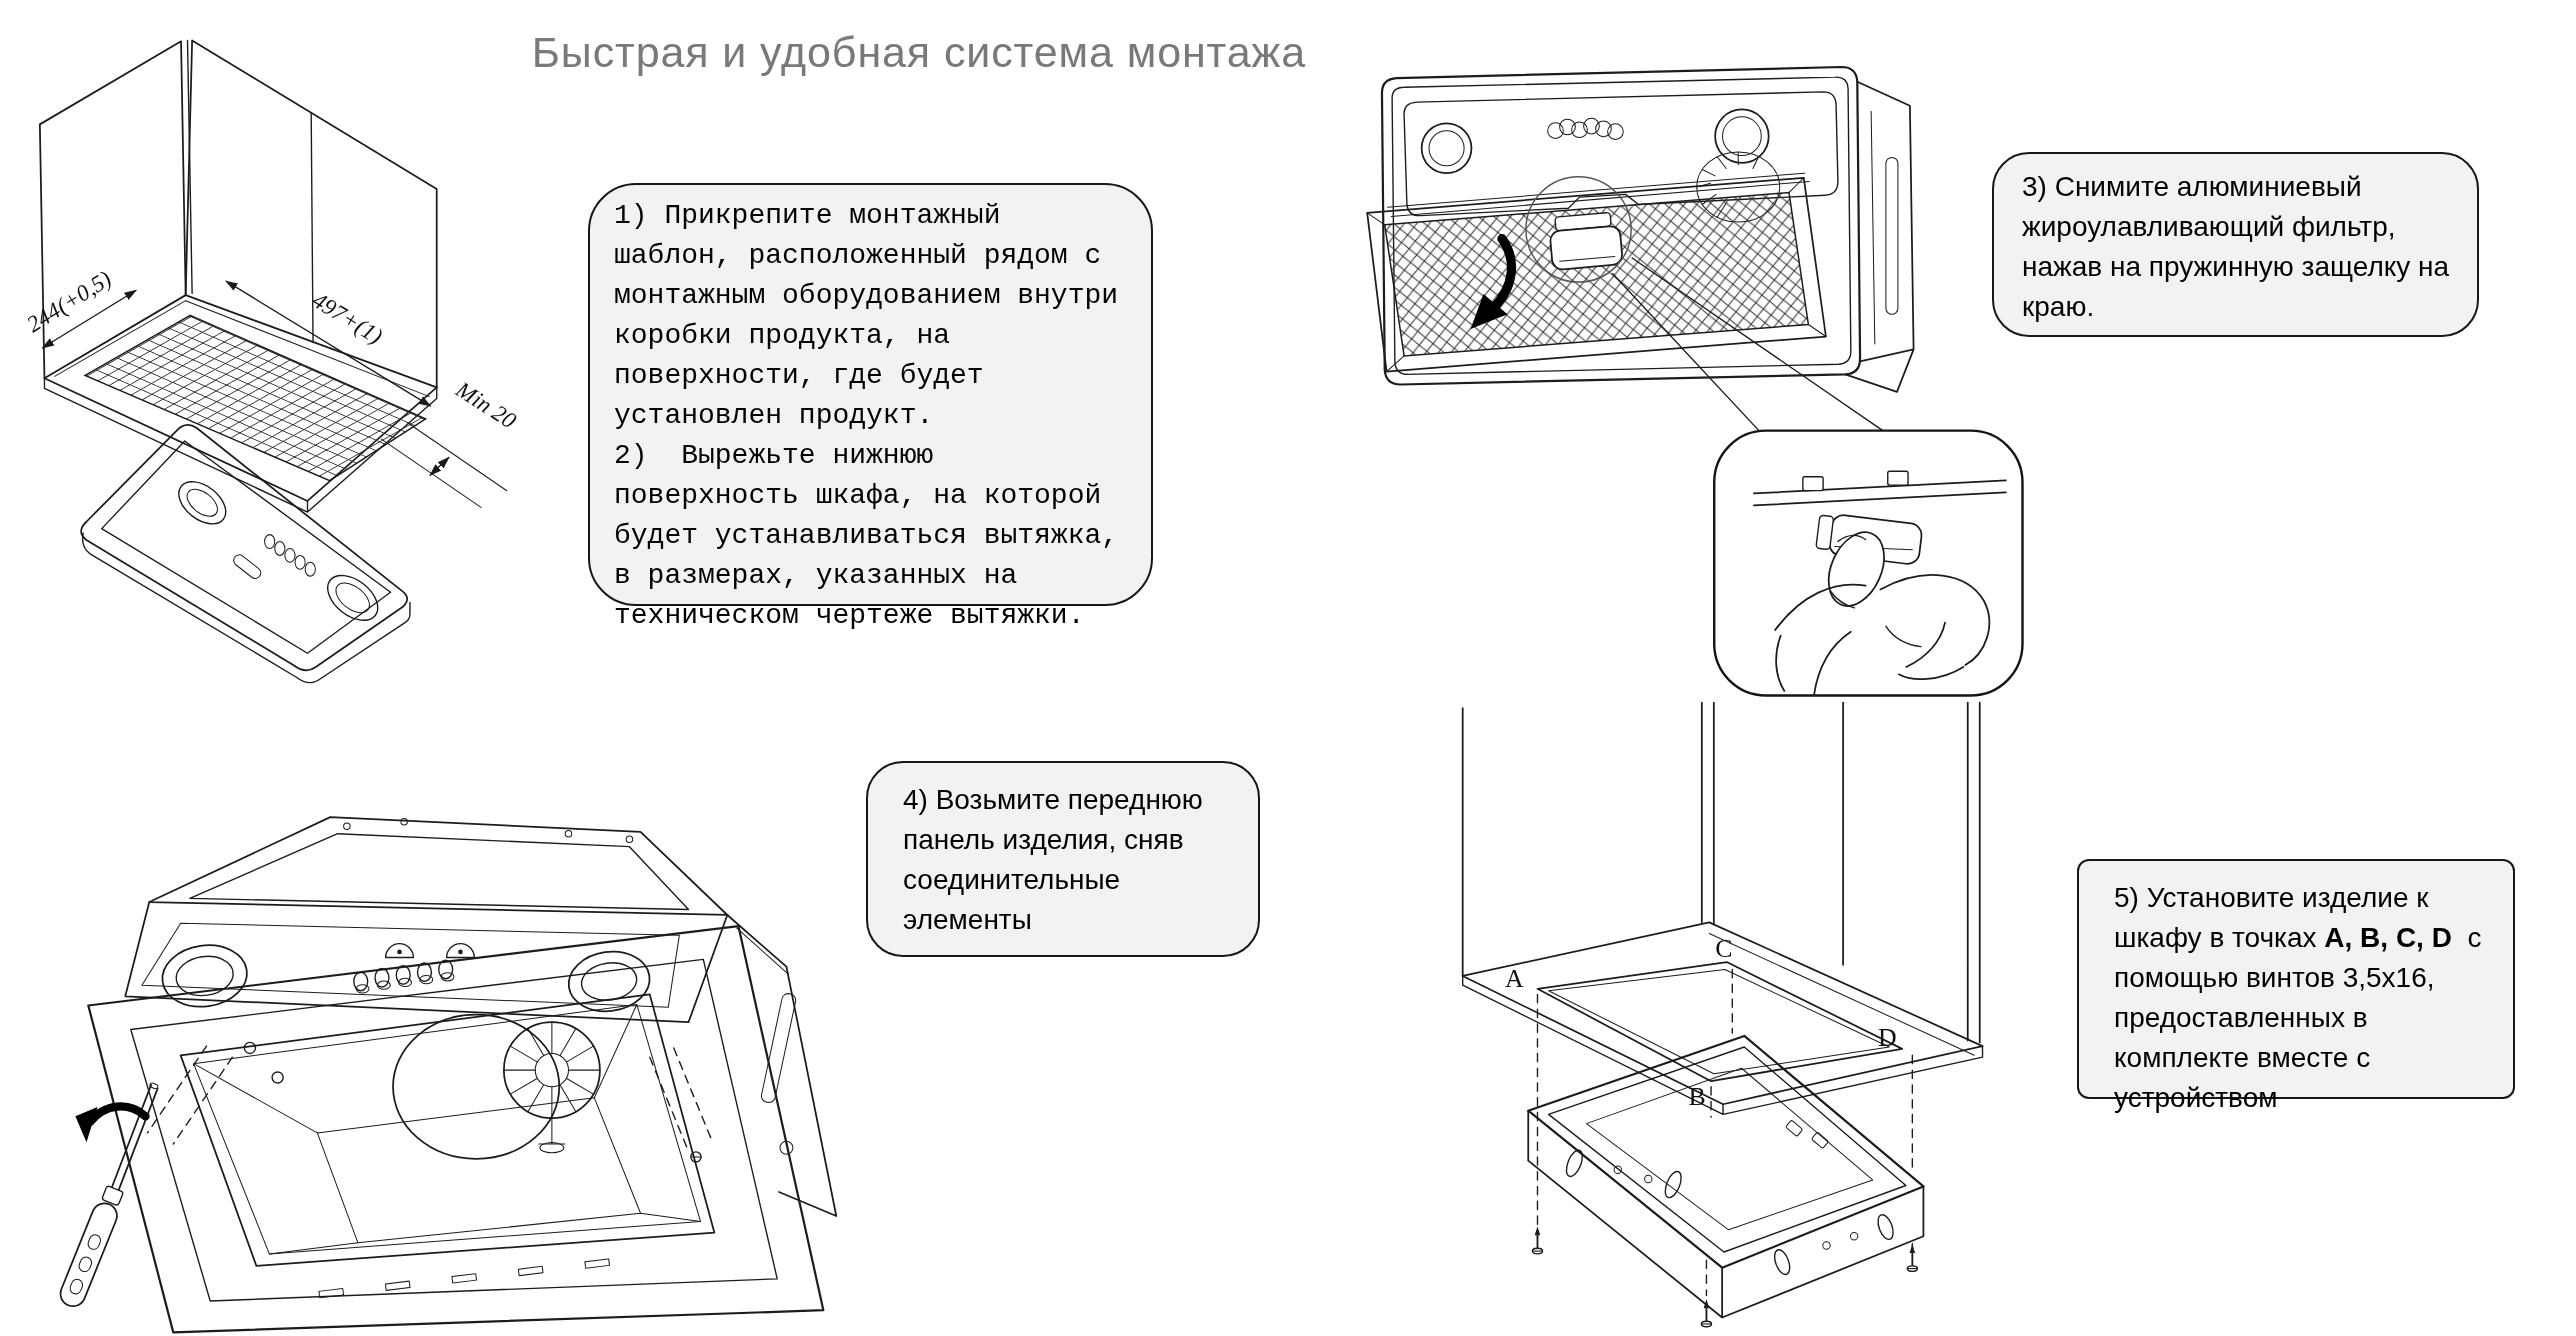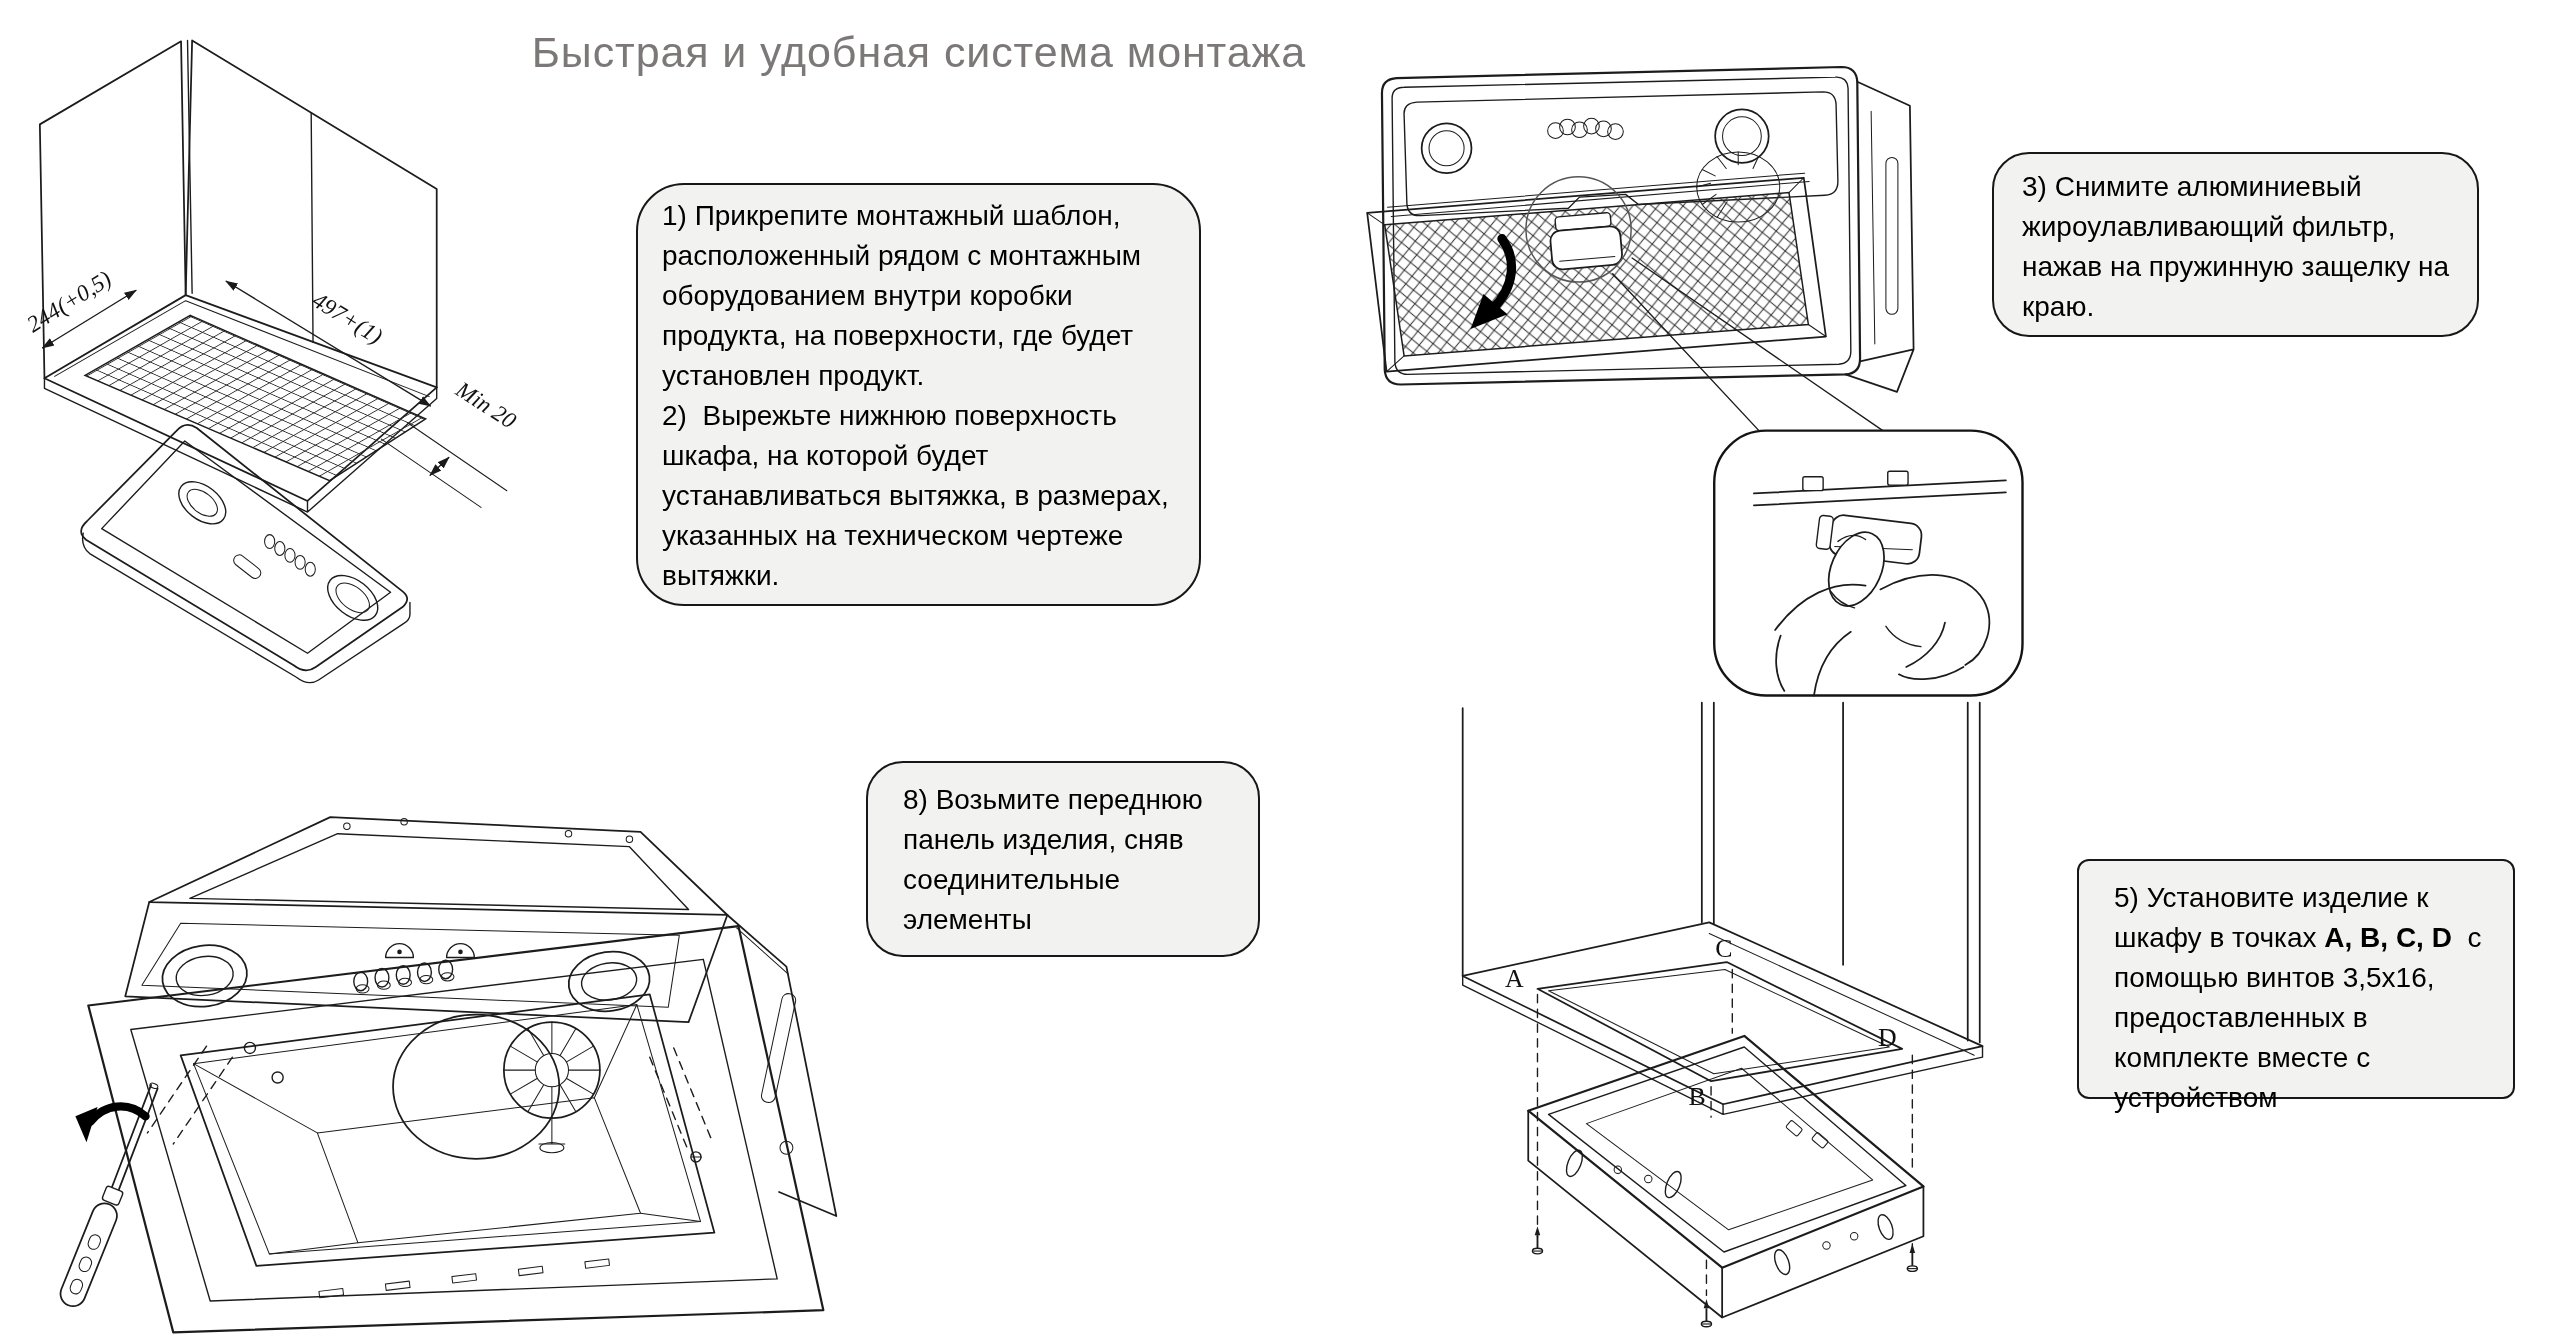--- a/index.html
+++ b/index.html
@@ -9,21 +9,21 @@
   }
   .title{
     position:absolute;left:420px;top:28px;width:886px;text-align:right;
     font-size:43px;font-weight:400;color:#7b7877;letter-spacing:0.9px;white-space:nowrap;
   }
   .bubble{
     position:absolute;background:#f2f2f0;border:2.8px solid #171717;box-sizing:border-box;
     font-size:28px;line-height:40px;color:#000;
   }
   .bubble p{margin:0;white-space:pre-wrap;}
-  .b1{left:636px;top:183px;width:565px;height:423px;border-radius:48px;padding:11px 18.5px 11px 24px;}
+  .b1{left:588px;top:183px;width:565px;height:423px;border-radius:48px;padding:11px 18.5px 11px 24px;font-family:Liberation Mono, monospace;}
   .b3{left:1992px;top:152px;width:487px;height:185px;border-radius:37px;padding:13px 16.6px 13px 28px;}
   .b4{left:866px;top:761px;width:394px;height:196px;border-radius:37px;padding:16.6px 16.6px 16.6px 35px;}
   .b5{left:2077px;top:859px;width:438px;height:240px;border-radius:12px;padding:16.6px 5.5px 16.6px 35px;}
   svg{position:absolute;overflow:visible;}
   .ln{stroke:#1c1c1c;fill:none;stroke-linejoin:round;stroke-linecap:round;}
   .w25{stroke-width:2.4;} .w2{stroke-width:1.9;} .w15{stroke-width:1.5;} .w12{stroke-width:1.1;}
   .dash{stroke-dasharray:9 7;}
   .dimtxt{font-family:"Liberation Serif",serif;font-style:italic;font-size:25px;fill:#111;}
   .ptlbl{font-family:"Liberation Serif",serif;font-size:28px;fill:#111;}
   .whitefill{fill:#ffffff;}
@@ -334,21 +334,21 @@
   <div class="bubble b1">
     <p>1) Прикрепите монтажный шаблон, расположенный рядом с монтажным оборудованием внутри коробки продукта, на поверхности, где будет установлен продукт.</p>
     <p>2)  Вырежьте нижнюю поверхность шкафа, на которой будет устанавливаться вытяжка, в размерах, указанных на техническом чертеже вытяжки.</p>
   </div>
 
   <div class="bubble b3">
     <p>3) Снимите алюминиевый жироулавливающий фильтр, нажав на пружинную защелку на краю.</p>
   </div>
 
   <div class="bubble b4">
-    <p>8) Возьмите переднюю панель изделия, сняв соединительные элементы</p>
+    <p>4) Возьмите переднюю панель изделия, сняв соединительные элементы</p>
   </div>
 
   <div class="bubble b5">
     <p><span>5) Установите изделие к шкафу в точках </span><b>A, B, C, D</b><span>  с помощью винтов 3,5x16, предоставленных в комплекте вместе с устройством</span></p>
   </div>
 
 </div>
 
 
 </body></html>

